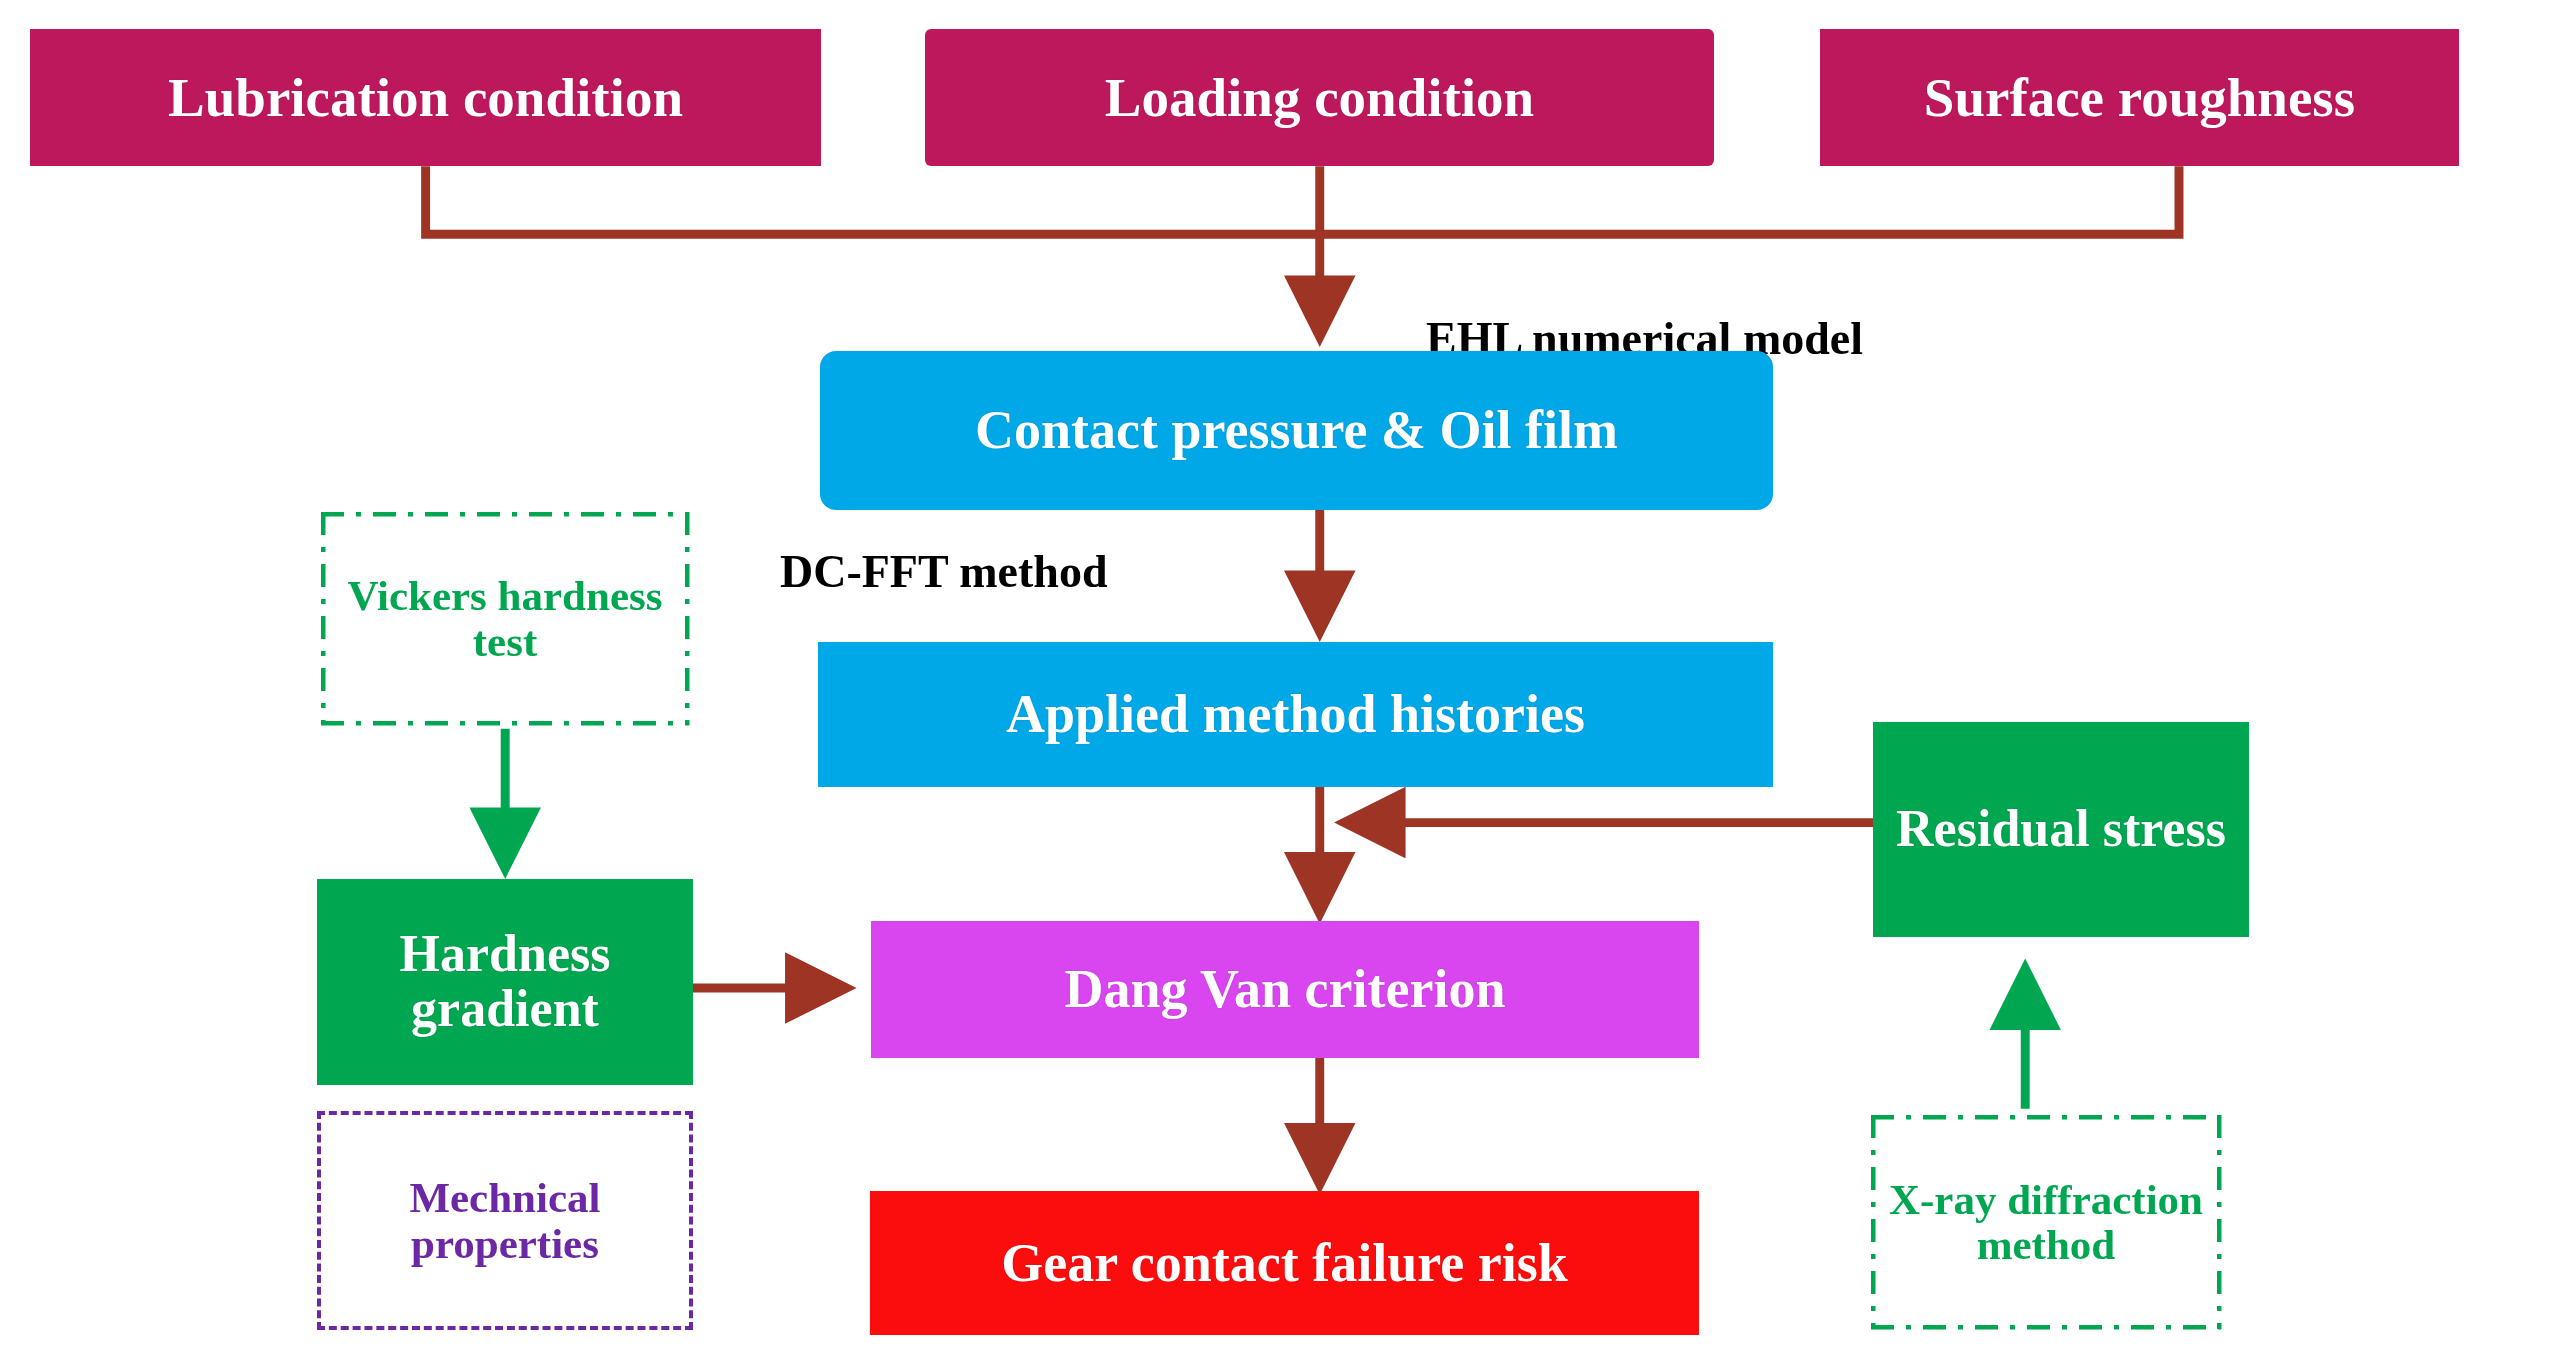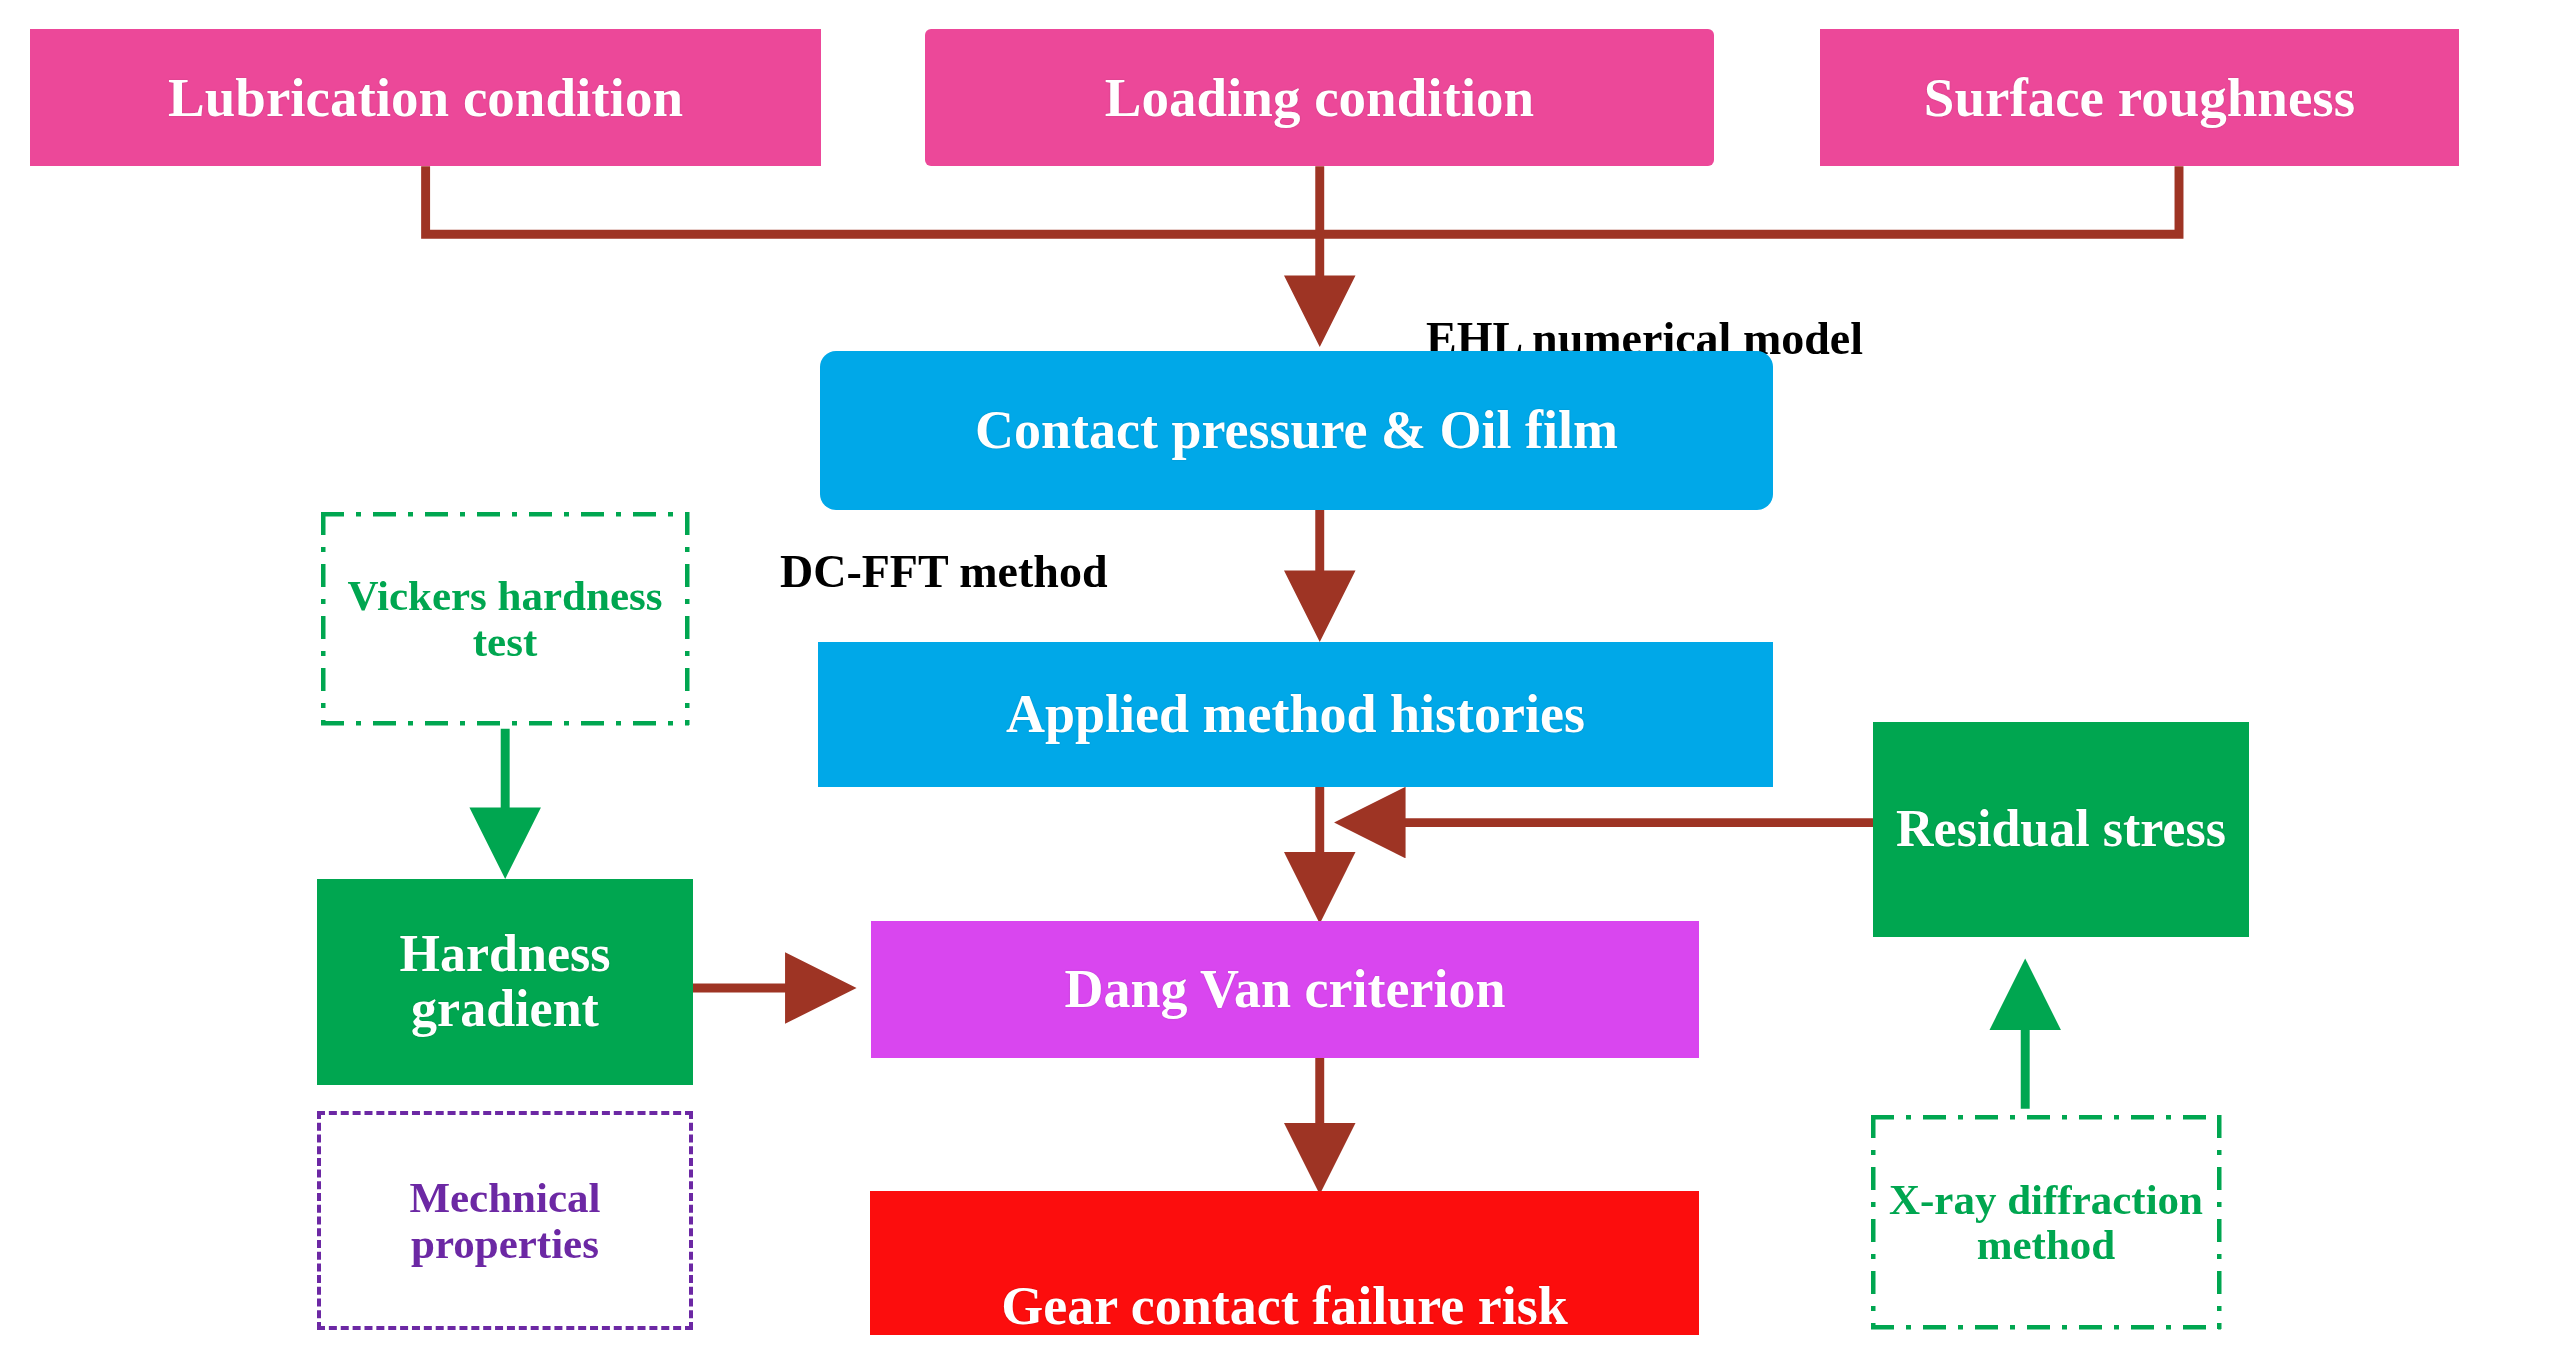--- a/index.html
+++ b/index.html
@@ -22,21 +22,21 @@
     justify-content: center;
     text-align: center;
     font-weight: bold;
     line-height: 1.05;
     box-sizing: border-box;
   }
   .solid-node {
     color: #ffffff;
     text-shadow: 0 0 1.8px rgba(0,0,0,0.18);
   }
-  .blue-dark { background: #ec4899; }
+  .blue-dark { background: #be185d; }
   .blue-light { background: #00a8e8; }
   .green { background: #00a650; }
   .orange { background: #d946ef; }
   .red { background: #fc0d0d; }
 
   .dash-node {
     background: transparent;
     font-weight: bold;
   }
   .dash-purple {
@@ -138,21 +138,21 @@
   </div>
 
   <div class="node solid-node blue-light" style="left:818px; top:642px; width:955px; height:145px; font-size:54px;">
     <span>Applied method histories</span>
   </div>
 
   <div class="node solid-node orange" style="left:871px; top:921px; width:828px; height:137px; font-size:54px;">
     <span>Dang Van criterion</span>
   </div>
 
-  <div class="node solid-node red" style="left:870px; top:1191px; width:829px; height:144px; font-size:54px;align-items:flex-end;">
+  <div class="node solid-node red" style="left:870px; top:1191px; width:829px; height:144px; font-size:54px;">
     <span>Gear contact failure risk</span>
   </div>
 
   <div class="node dash-node dashdot-green" style="left:317px; top:508px; width:376px; height:221px; font-size:43px; padding:0 25px;">
     <span>Vickers hardness test</span>
   </div>
 
   <div class="node solid-node green" style="left:317px; top:879px; width:376px; height:206px; font-size:52px; padding:0 10.7px;">
     <span>Hardness gradient</span>
   </div>

